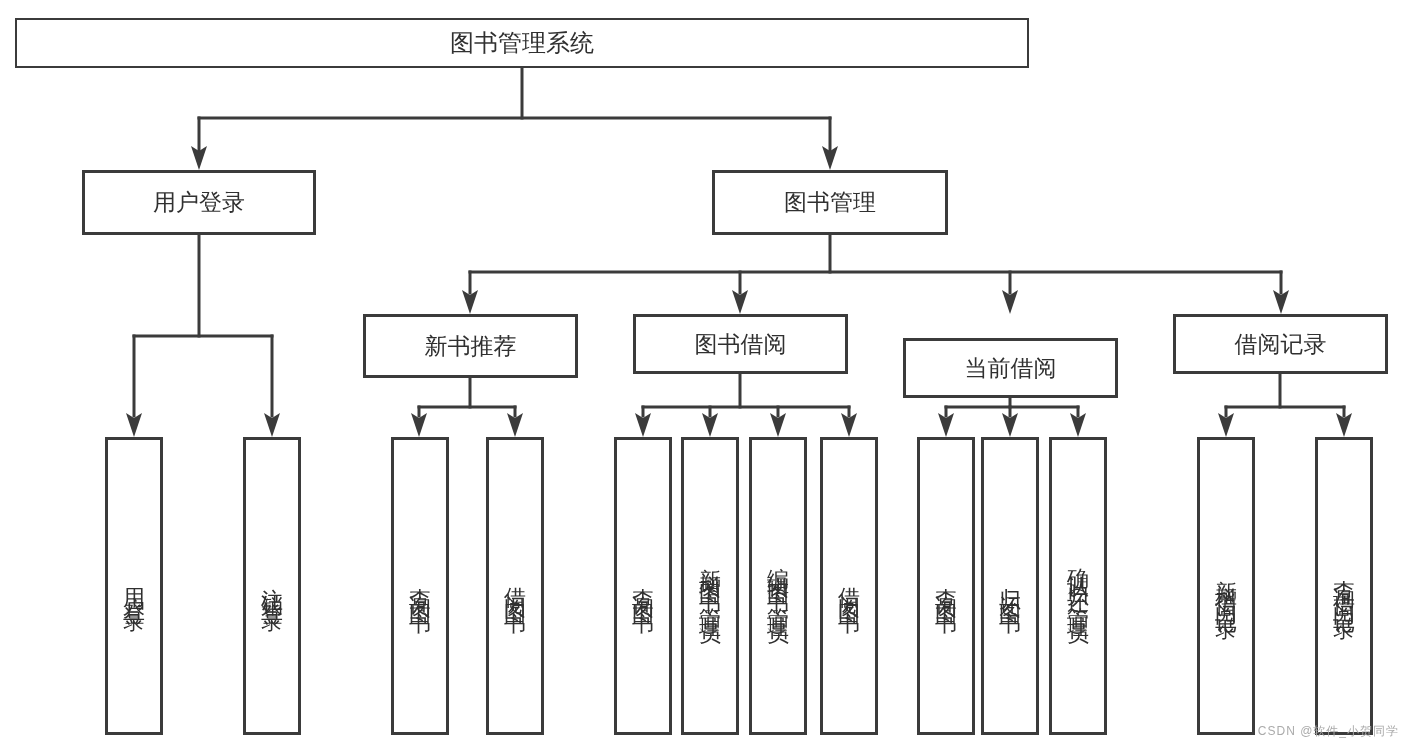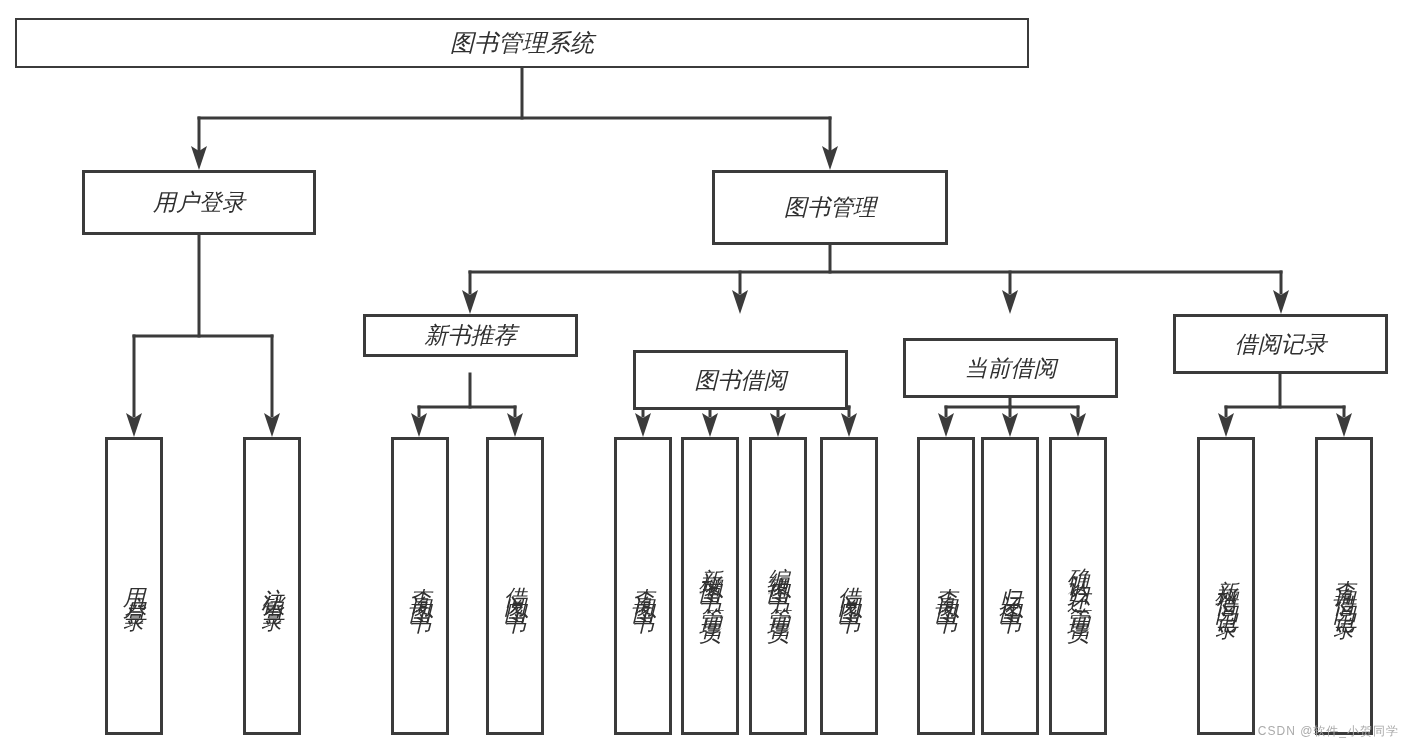--- a/index.html
+++ b/index.html
@@ -25,21 +25,20 @@
     position: absolute;
     background: #fff;
     border: 3px solid var(--line);
     color: var(--text);
     display: flex;
     align-items: center;
     justify-content: center;
     font-size: 23px;
     white-space: nowrap;
     z-index: 2;
-    font-style: italic;
   }
   .box.root { border-width: 2px; font-size: 24px; }
   .box.leaf {
     writing-mode: vertical-rl;
     text-orientation: mixed;
     font-size: 22px;
     letter-spacing: 8px;
     white-space: normal;
     line-height: 1;
   }
@@ -123,24 +122,24 @@
       <line x1="1226" y1="407" x2="1226" y2="416"></line>
       <line x1="1344" y1="407" x2="1344" y2="416"></line>
       <polygon points="1226,437 1218,413 1226,418 1234,413"></polygon>
       <polygon points="1344,437 1336,413 1344,418 1352,413"></polygon>
     </g>
   </svg>
 
   <div class="box root" style="left:15px; top:18px; width:1014px; height:50px;">图书管理系统</div>
 
   <div class="box" style="left:82px; top:170px; width:234px; height:65px;">用户登录</div>
-  <div class="box" style="left:712px; top:170px; width:236px; height:75px;">图书管理</div>
+  <div class="box" style="left:712px; top:170px; width:236px; height:65px;">图书管理</div>
 
-  <div class="box" style="left:363px; top:314px; width:215px; height:43px;text-align:center;">新书推荐</div>
-  <div class="box" style="left:633px; top:314px; width:215px; height:60px;margin-top:36px;">图书借阅</div>
+  <div class="box" style="left:363px; top:314px; width:215px; height:64px;text-align:center;">新书推荐</div>
+  <div class="box" style="left:633px; top:314px; width:215px; height:60px;">图书借阅</div>
   <div class="box" style="left:903px; top:314px; width:215px; height:60px;margin-top:24px;">当前借阅</div>
   <div class="box" style="left:1173px; top:314px; width:215px; height:60px;">借阅记录</div>
 
   <div class="box leaf" style="left:105px; top:437px; width:58px; height:298px;">用户登录</div>
   <div class="box leaf" style="left:243px; top:437px; width:58px; height:298px;">注销登录</div>
 
   <div class="box leaf" style="left:391px; top:437px; width:58px; height:298px;">查询图书</div>
   <div class="box leaf" style="left:486px; top:437px; width:58px; height:298px;">借阅图书</div>
 
   <div class="box leaf" style="left:614px; top:437px; width:58px; height:298px;">查询图书</div>

